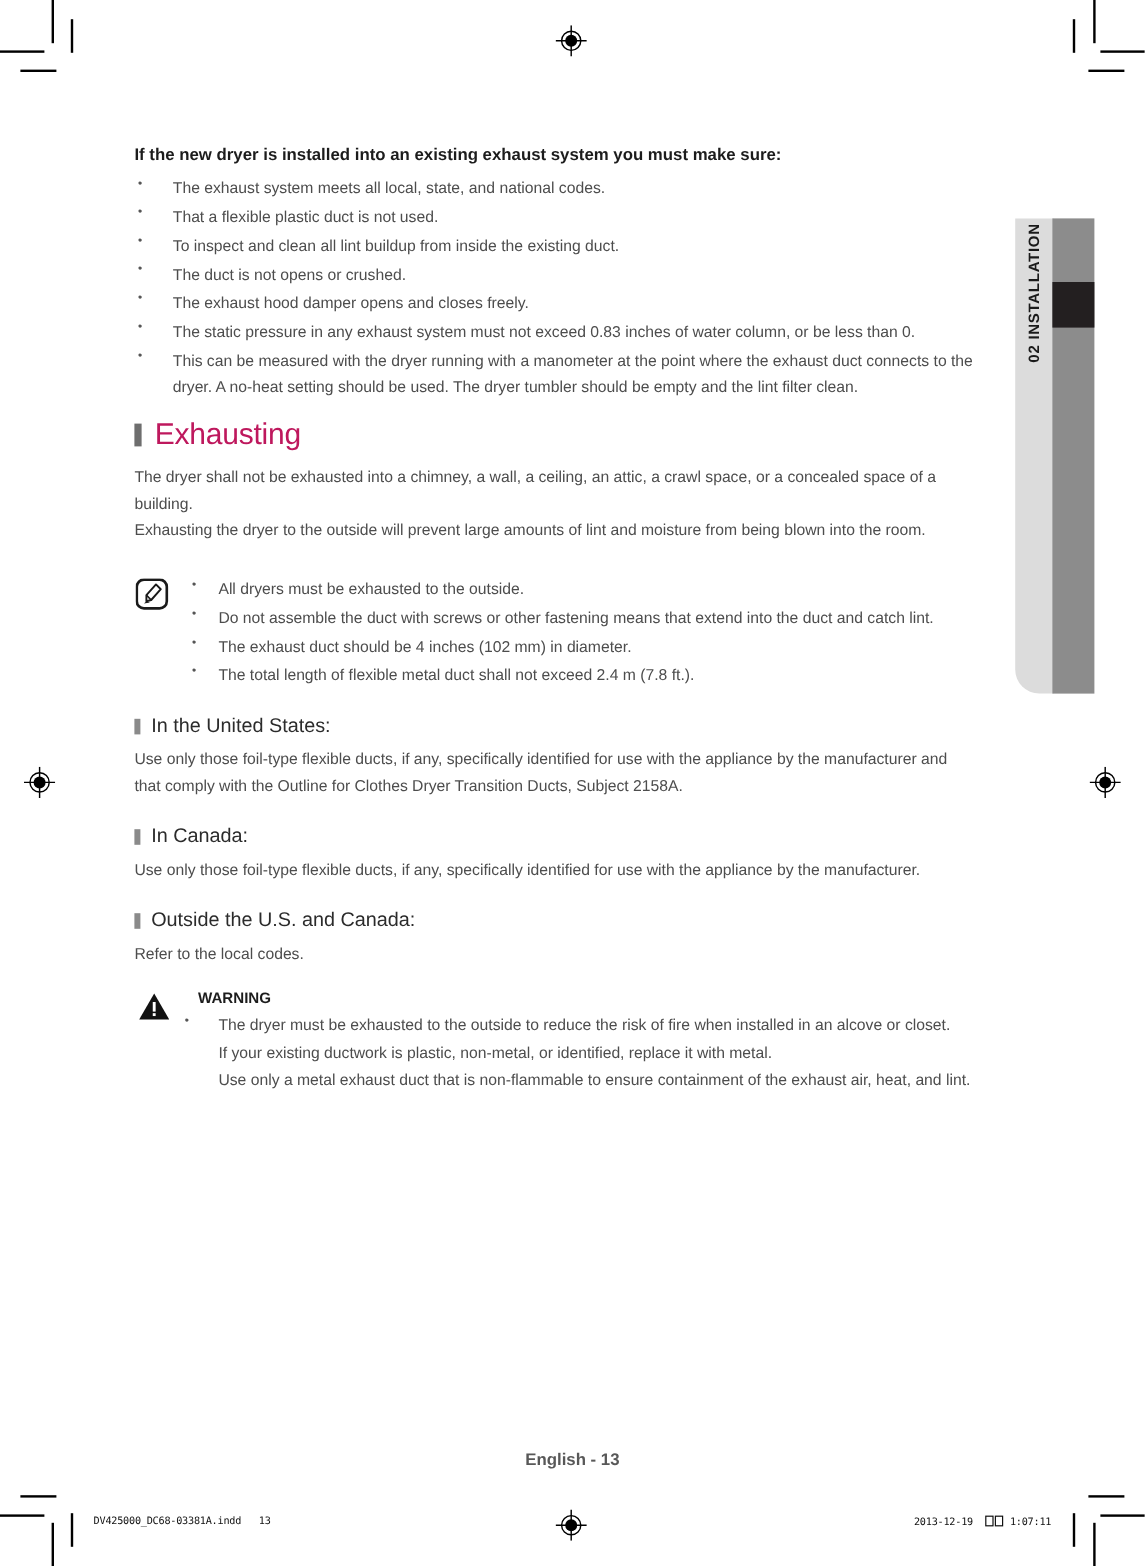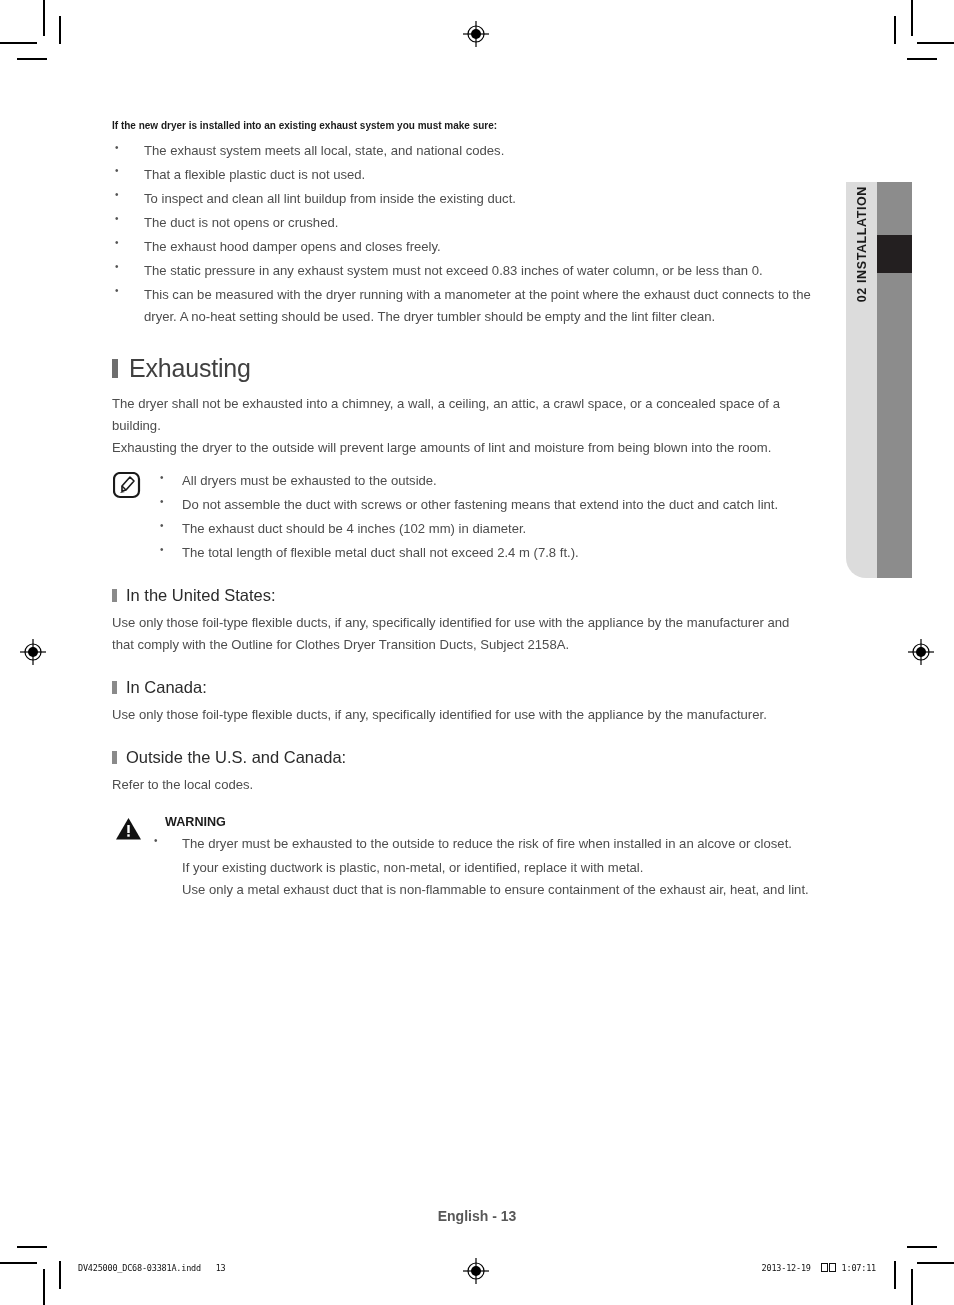--- a/index.html
+++ b/index.html
@@ -75,21 +75,21 @@
 
   
   #content {
     position: absolute;
     left: 112px;
     top: 118px;
     width: 700px;
   }
 
   .lead {
-    font-size: 10px;
+    font-size: 14px;
     font-weight: bold;
     color: #1c1c1c;
     line-height: 1.5;
     margin: 0 0 7px 0;
   }
 
   ul.bullets {
     list-style: none;
     margin: 0;
     padding: 0;
@@ -105,24 +105,24 @@
   ul.bullets > li::before {
     content: "\2022";
     position: absolute;
     left: 3px;
     top: -0.5px;
     font-size: 10px;
     color: #555;
   }
 
   h1.section {
-    margin: 26px 0 10px 0;
+    margin: 14px 0 10px 0;
     font-size: 25px;
     font-weight: normal;
-    color: #404040;
+    color: #be185d;
     letter-spacing: -0.2px;
     display: flex;
     align-items: center;
   }
   h1.section .bar {
     display: inline-block;
     width: 6px;
     height: 19px;
     background: #6e6e6e;
     margin-right: 11px;
@@ -149,21 +149,21 @@
   p.body {
     margin: 0 0 0 0;
     font-size: 13.1px;
     line-height: 1.67;
     color: #4d4d4d;
   }
 
   
   .note-block {
     position: relative;
-    margin-top: 12px;
+    margin-top: 28px;
     padding-left: 44px;
   }
   .note-icon {
     position: absolute;
     left: 1px;
     top: 2px;
     width: 30px;
     height: 27px;
   }
   .note-block ul.bullets > li {

